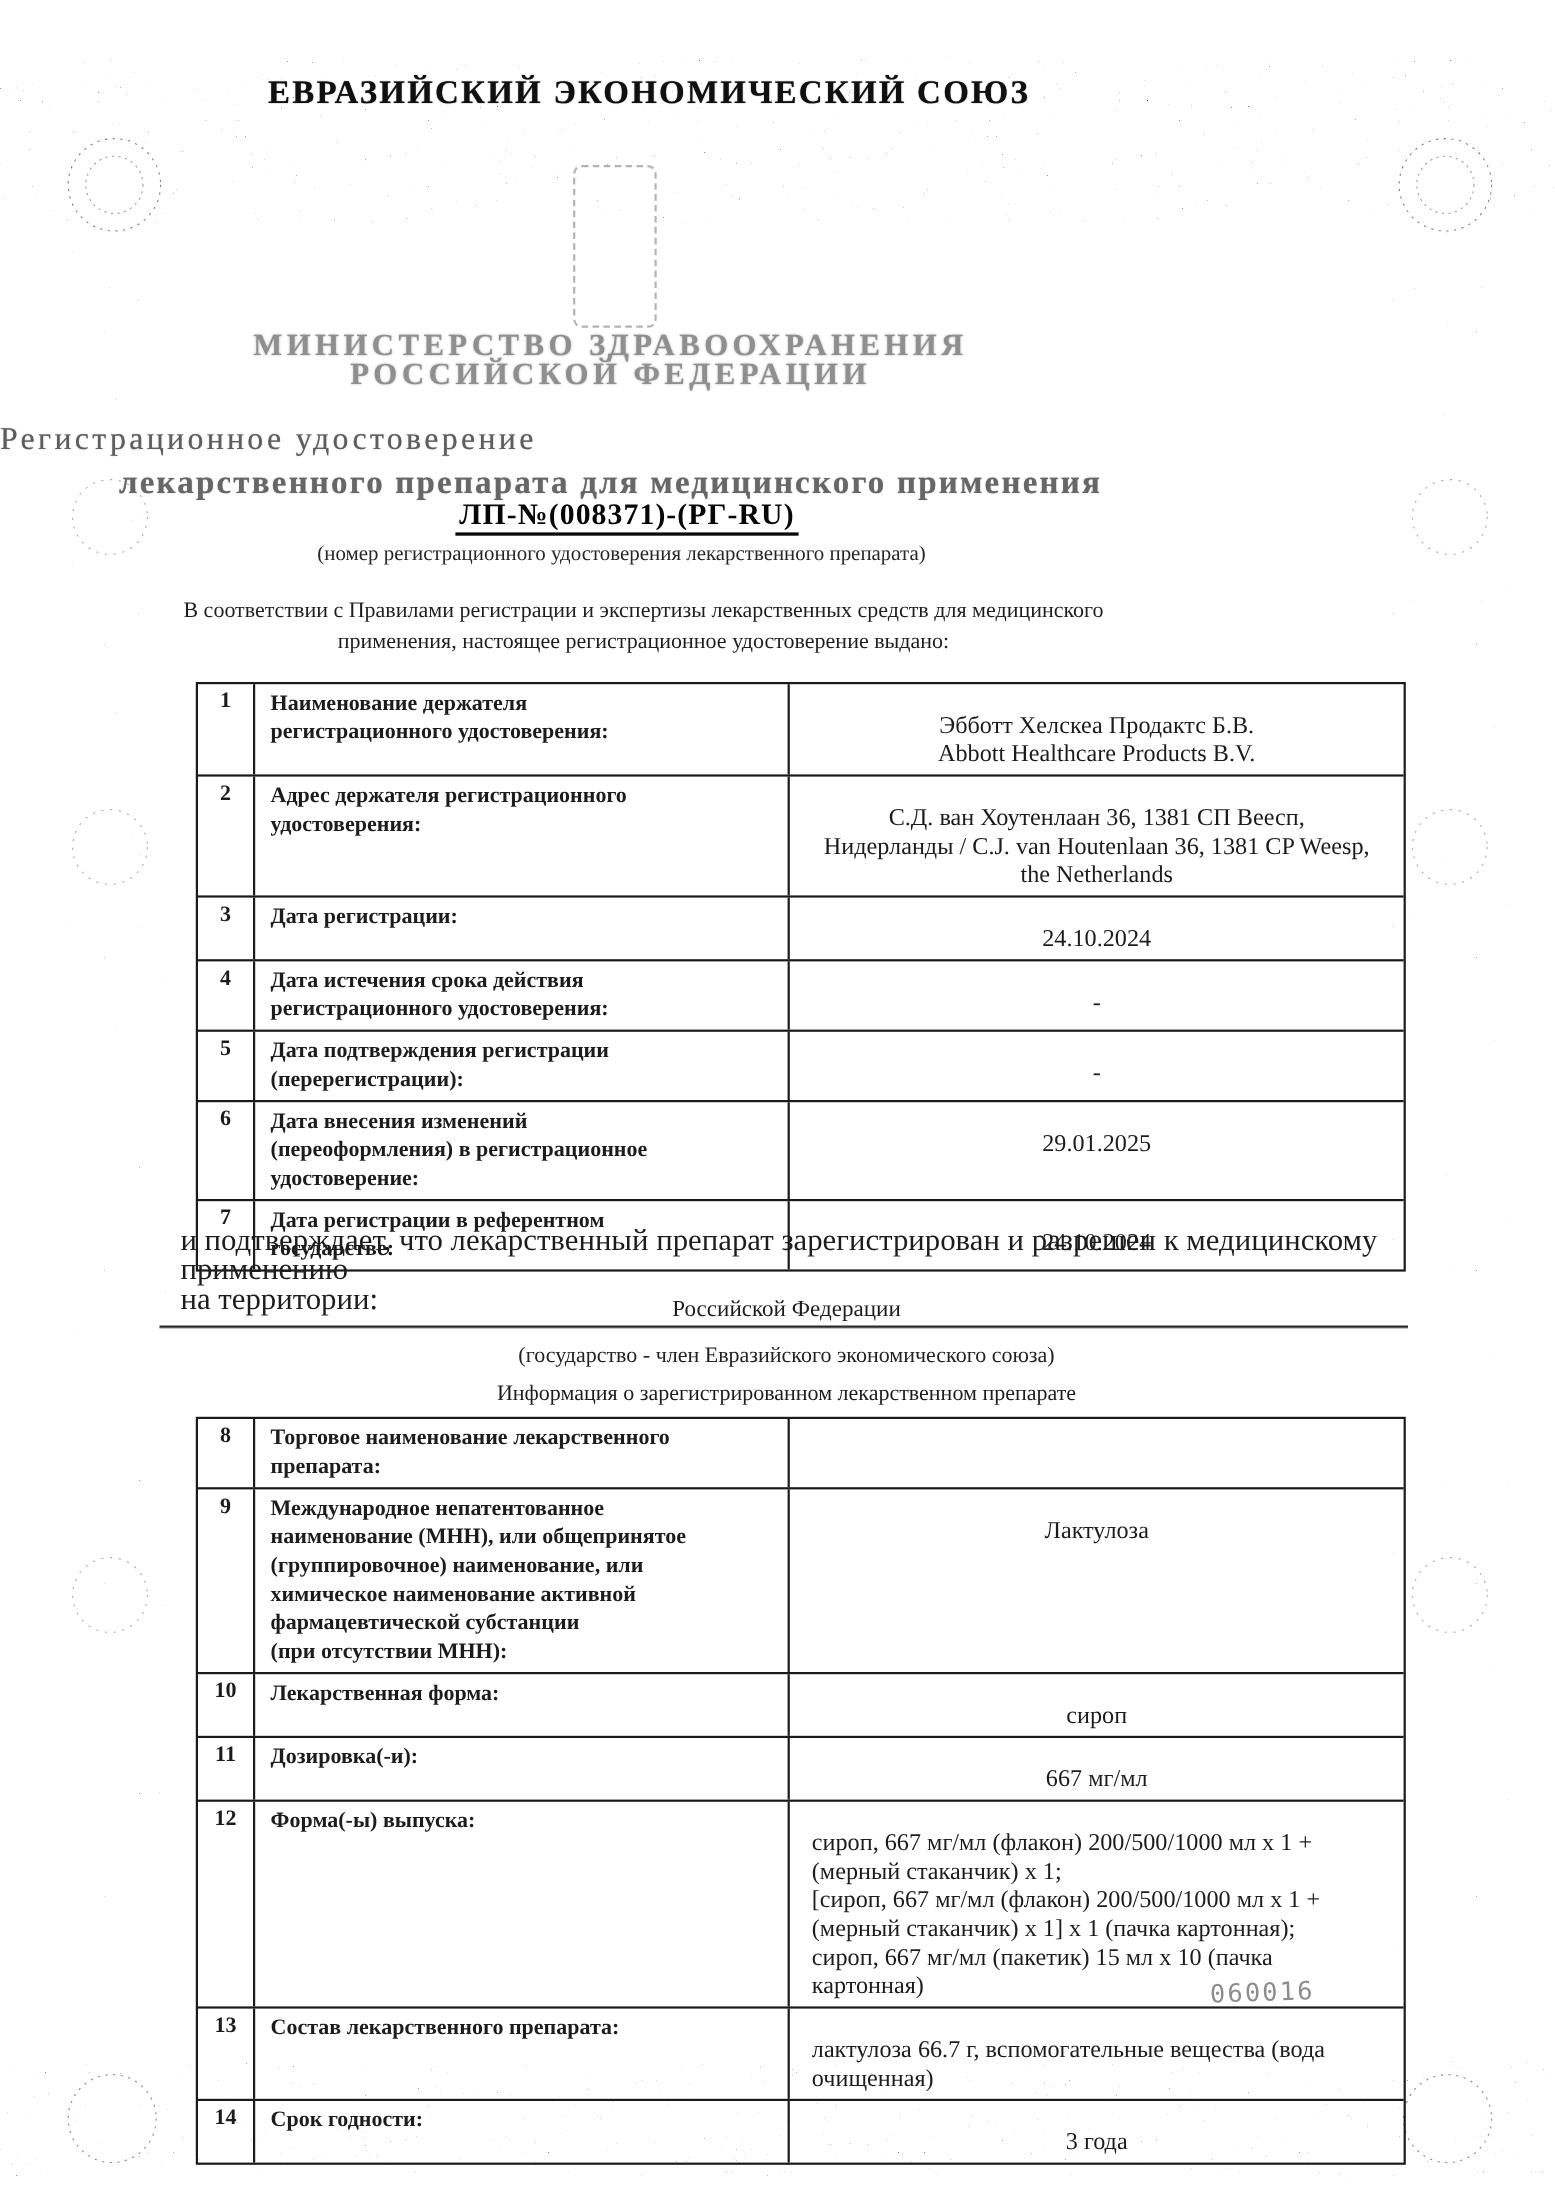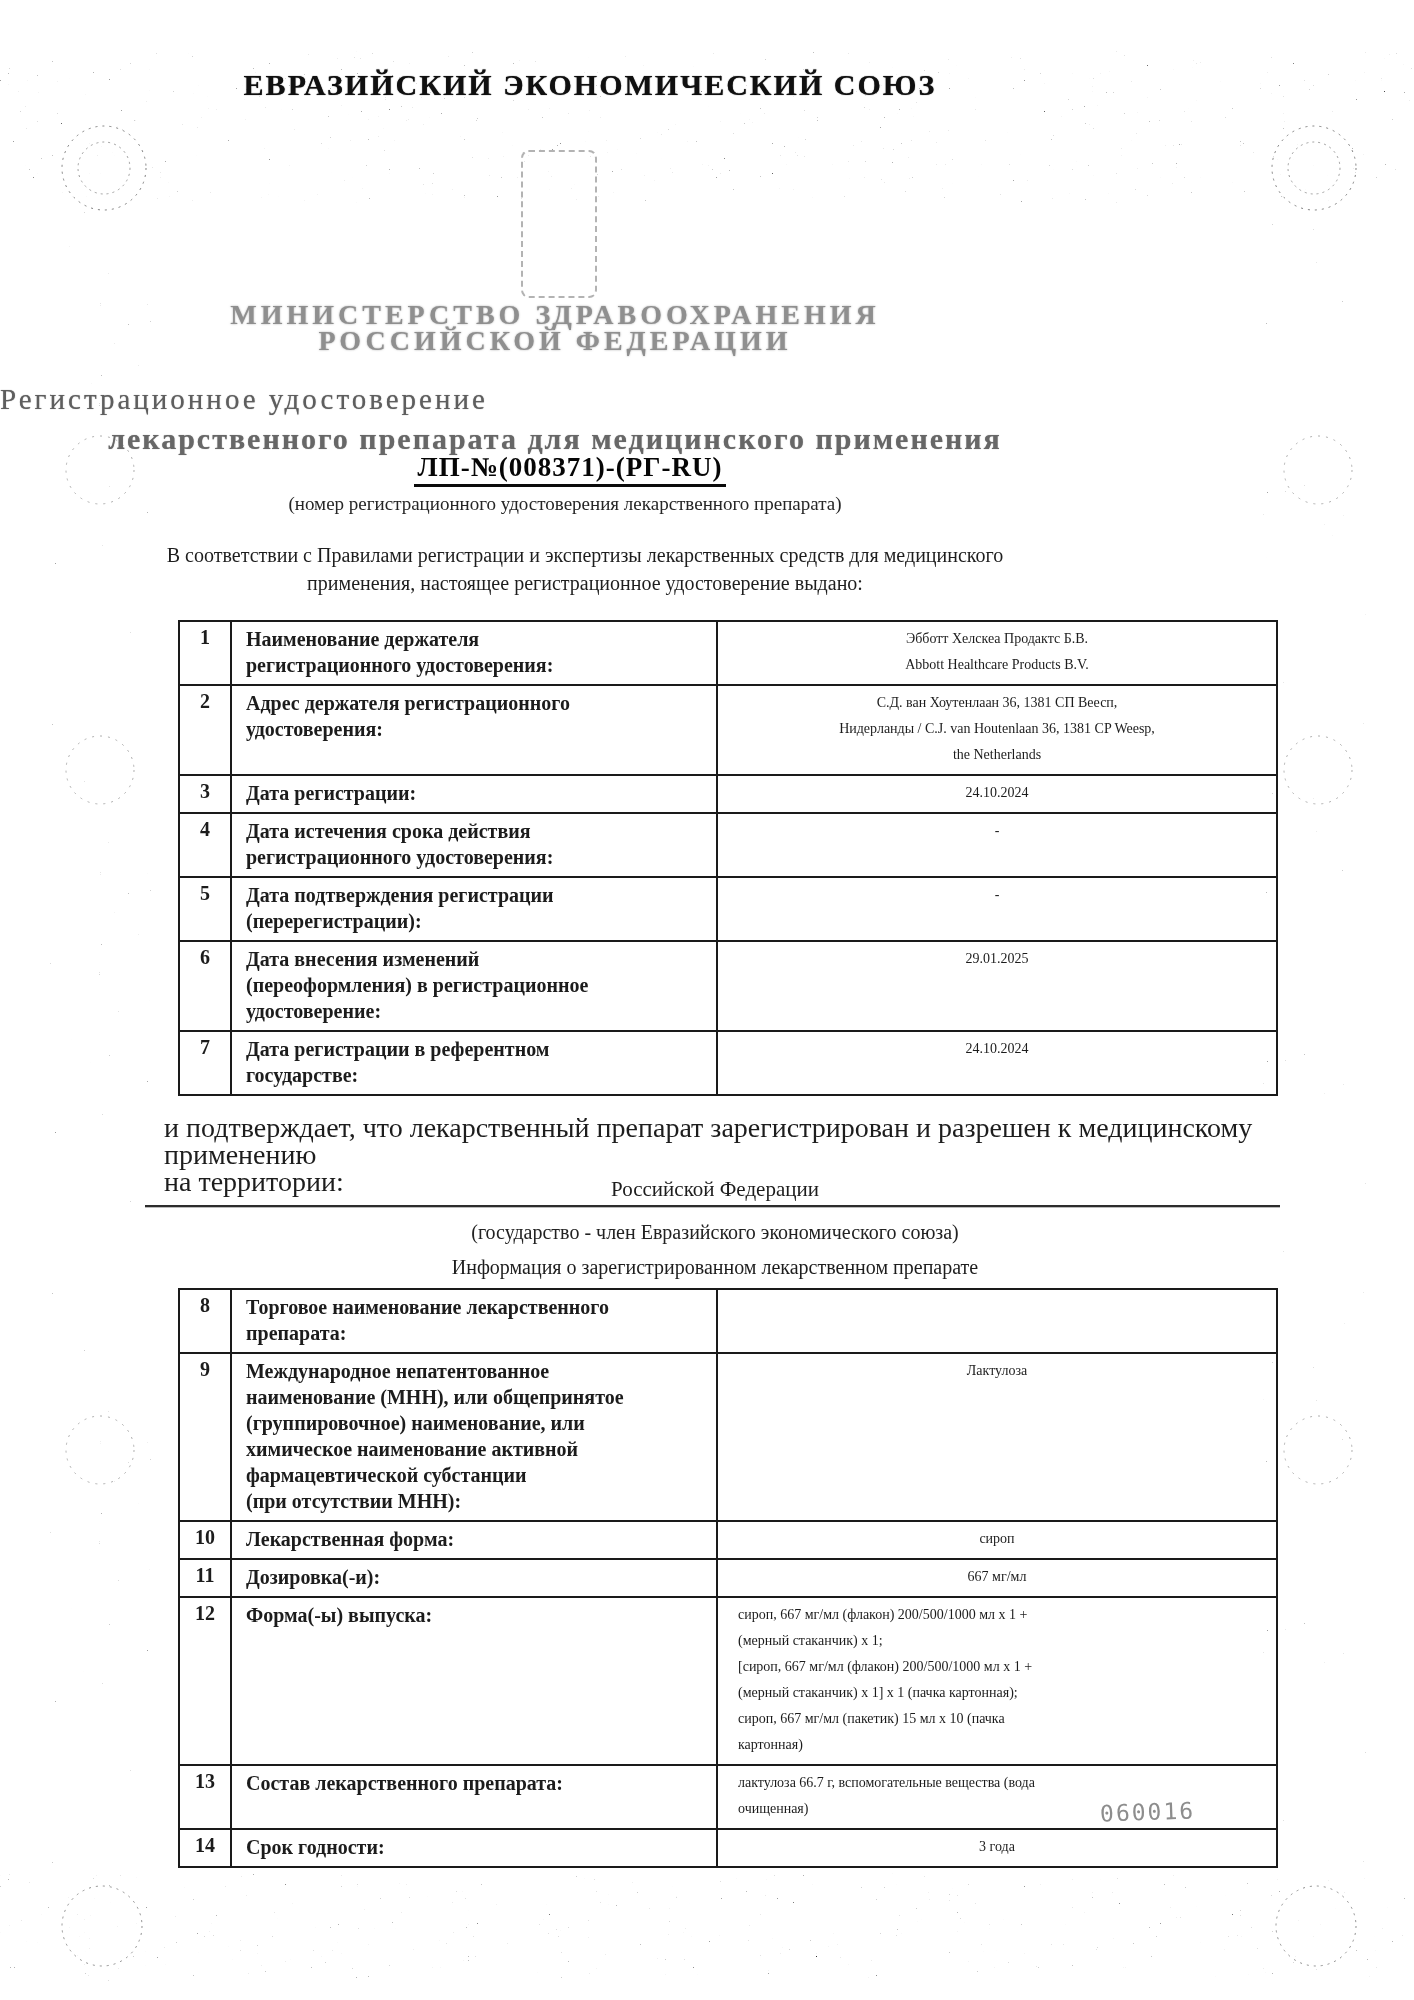--- a/index.html
+++ b/index.html
@@ -70,22 +70,22 @@
   .c-num{
     width:52px;flex:0 0 52px;border-right:2px solid #1a1a1a;box-sizing:border-box;
     text-align:center;font-weight:700;font-size:20px;padding-top:4px;
   }
   .c-label{
     width:486px;flex:0 0 486px;border-right:2px solid #1a1a1a;box-sizing:border-box;
     font-weight:700;font-size:20px;line-height:26px;
     padding:4px 10px 6px 14px;white-space:pre-line;
   }
   .c-value{
-    flex:1;font-size:14px;line-height:26px;text-align:center;
-    padding:4px 14px 6px 14px;white-space:pre-line;box-sizing:border-box;
+    flex:1;font-size:22px;line-height:26px;text-align:center;
+    padding:4px 14px 6px 14px;white-space:pre-line;box-sizing:border-box;margin-top:20px;
   }
   .c-value.left{text-align:left;padding-left:20px;}
 
   .confirm-text{
     position:absolute;top:1114px;left:164px;width:1130px;
     font-size:28px;line-height:27px;color:#1d1d1d;white-space:pre-line;
   }
   .territory{
     position:absolute;top:1177px;left:150px;width:1130px;
     text-align:center;font-size:21px;color:#1d1d1d;

